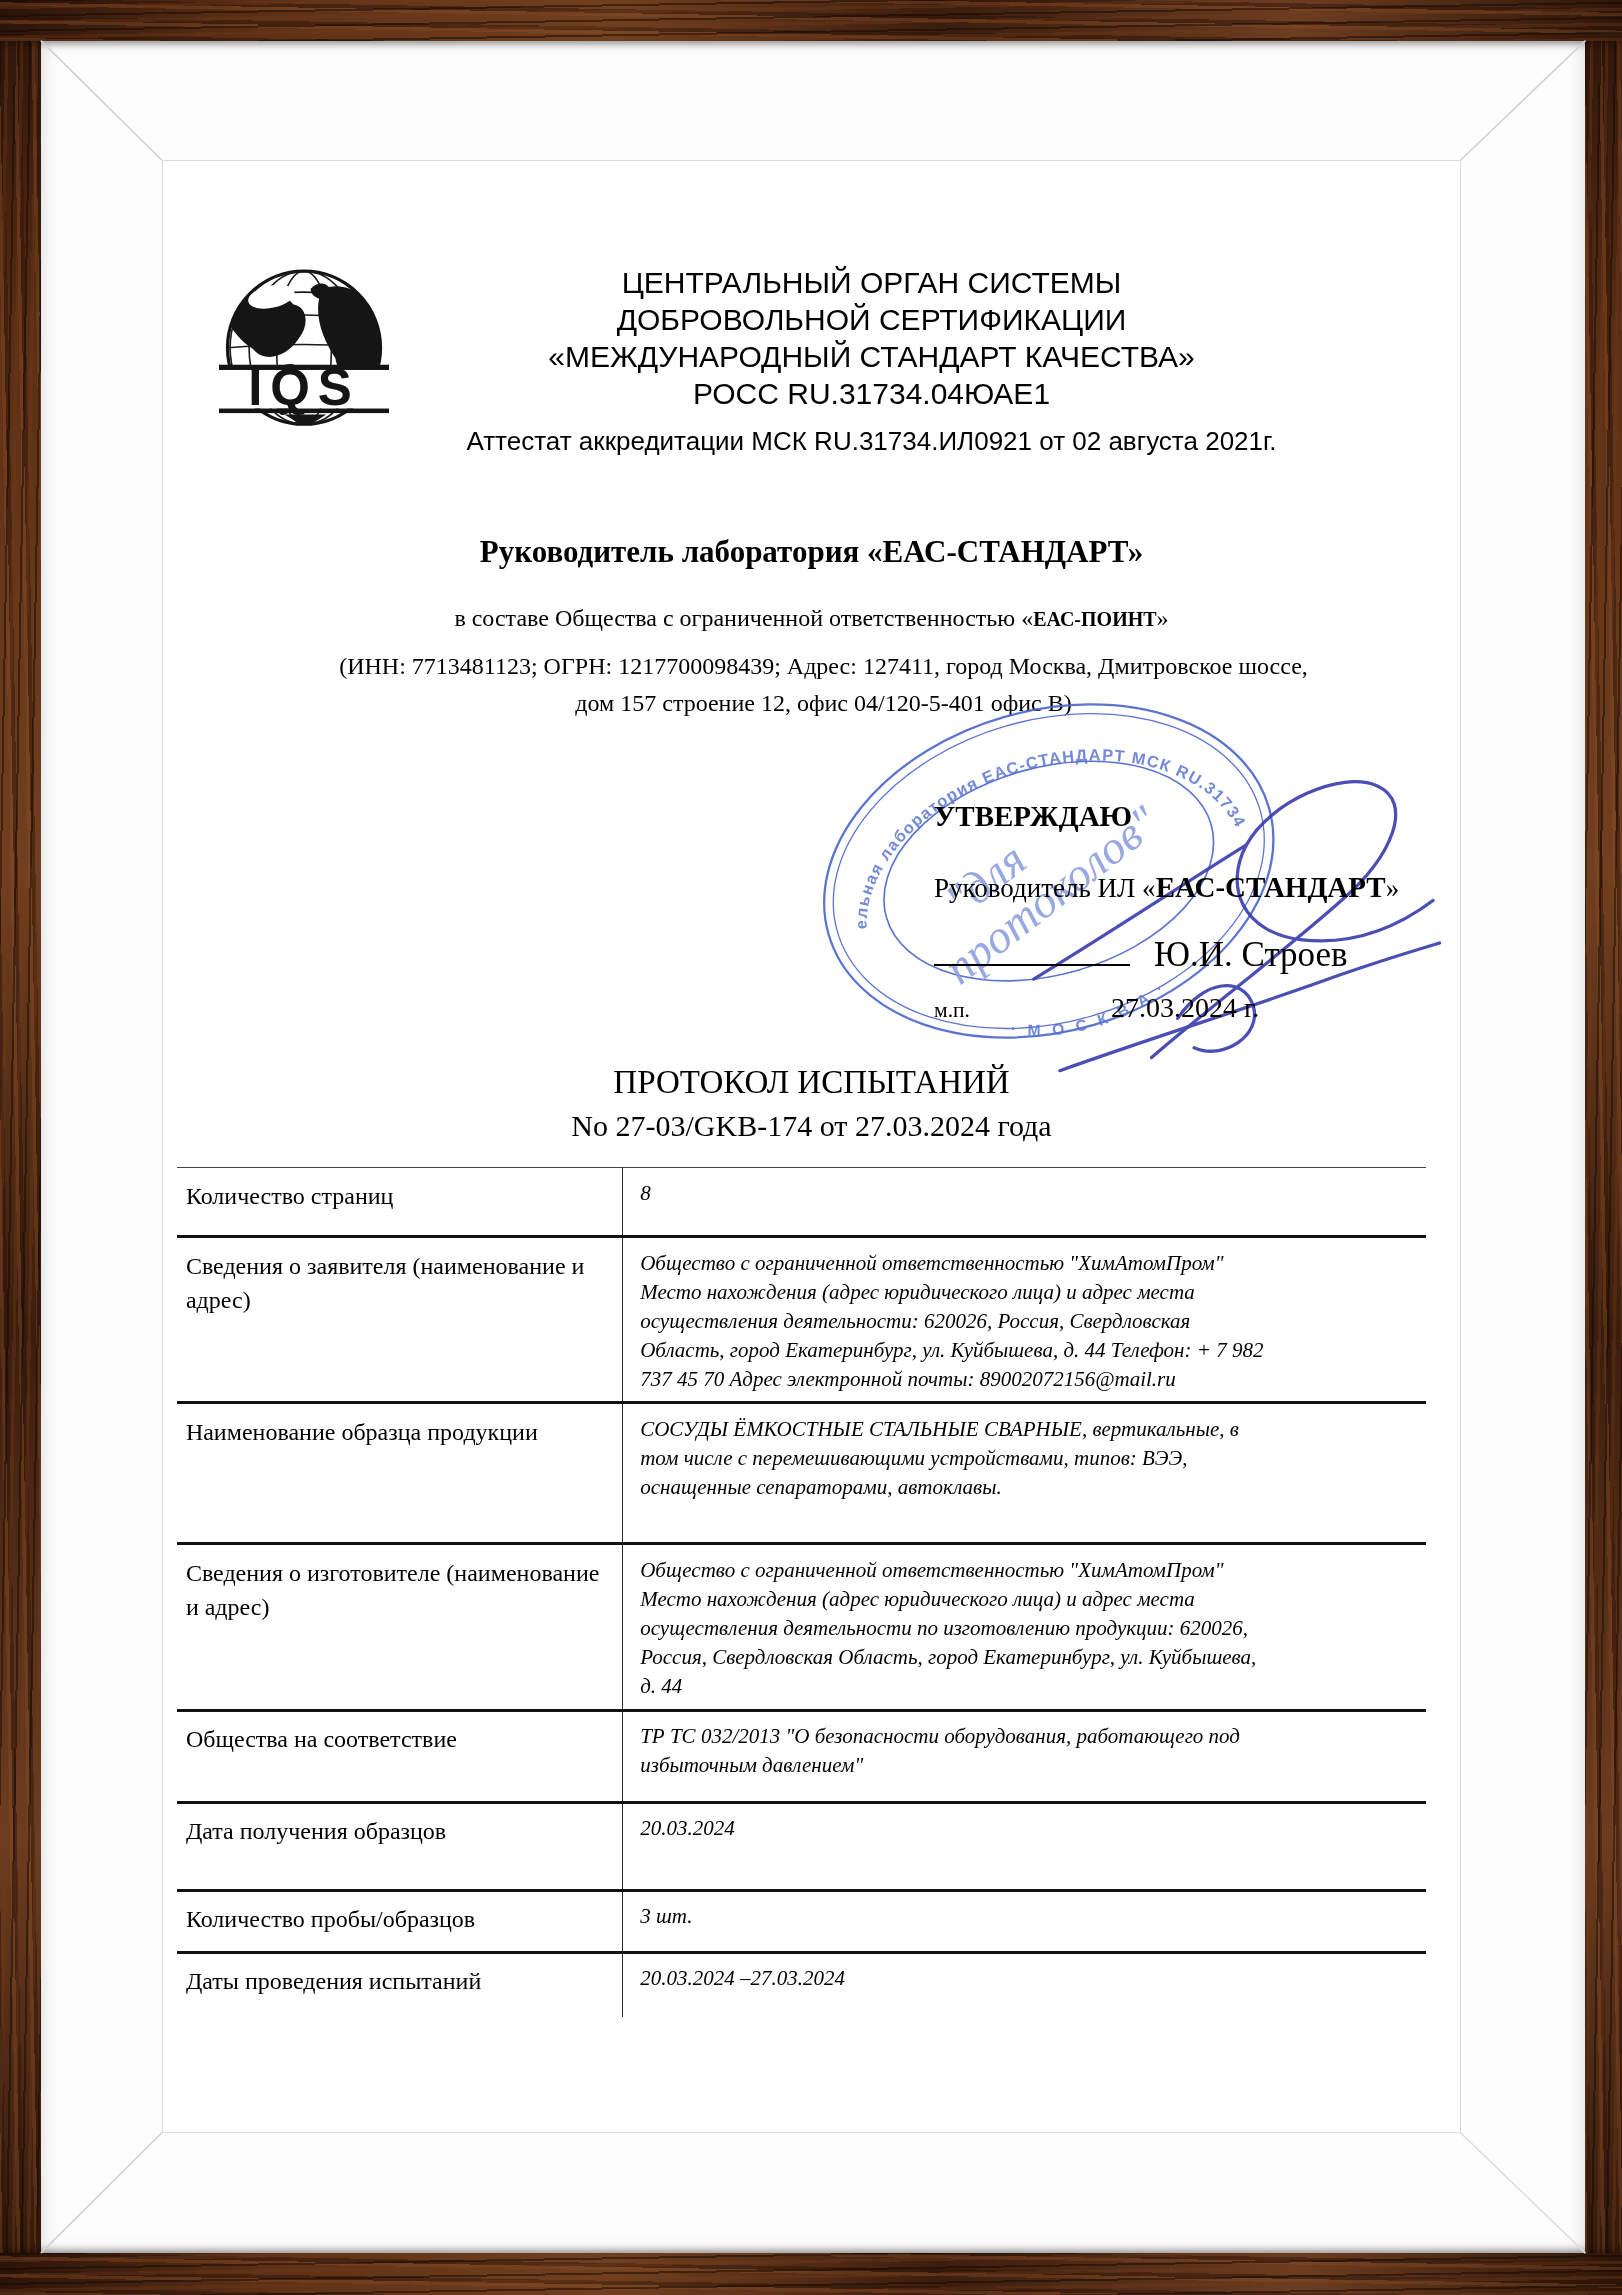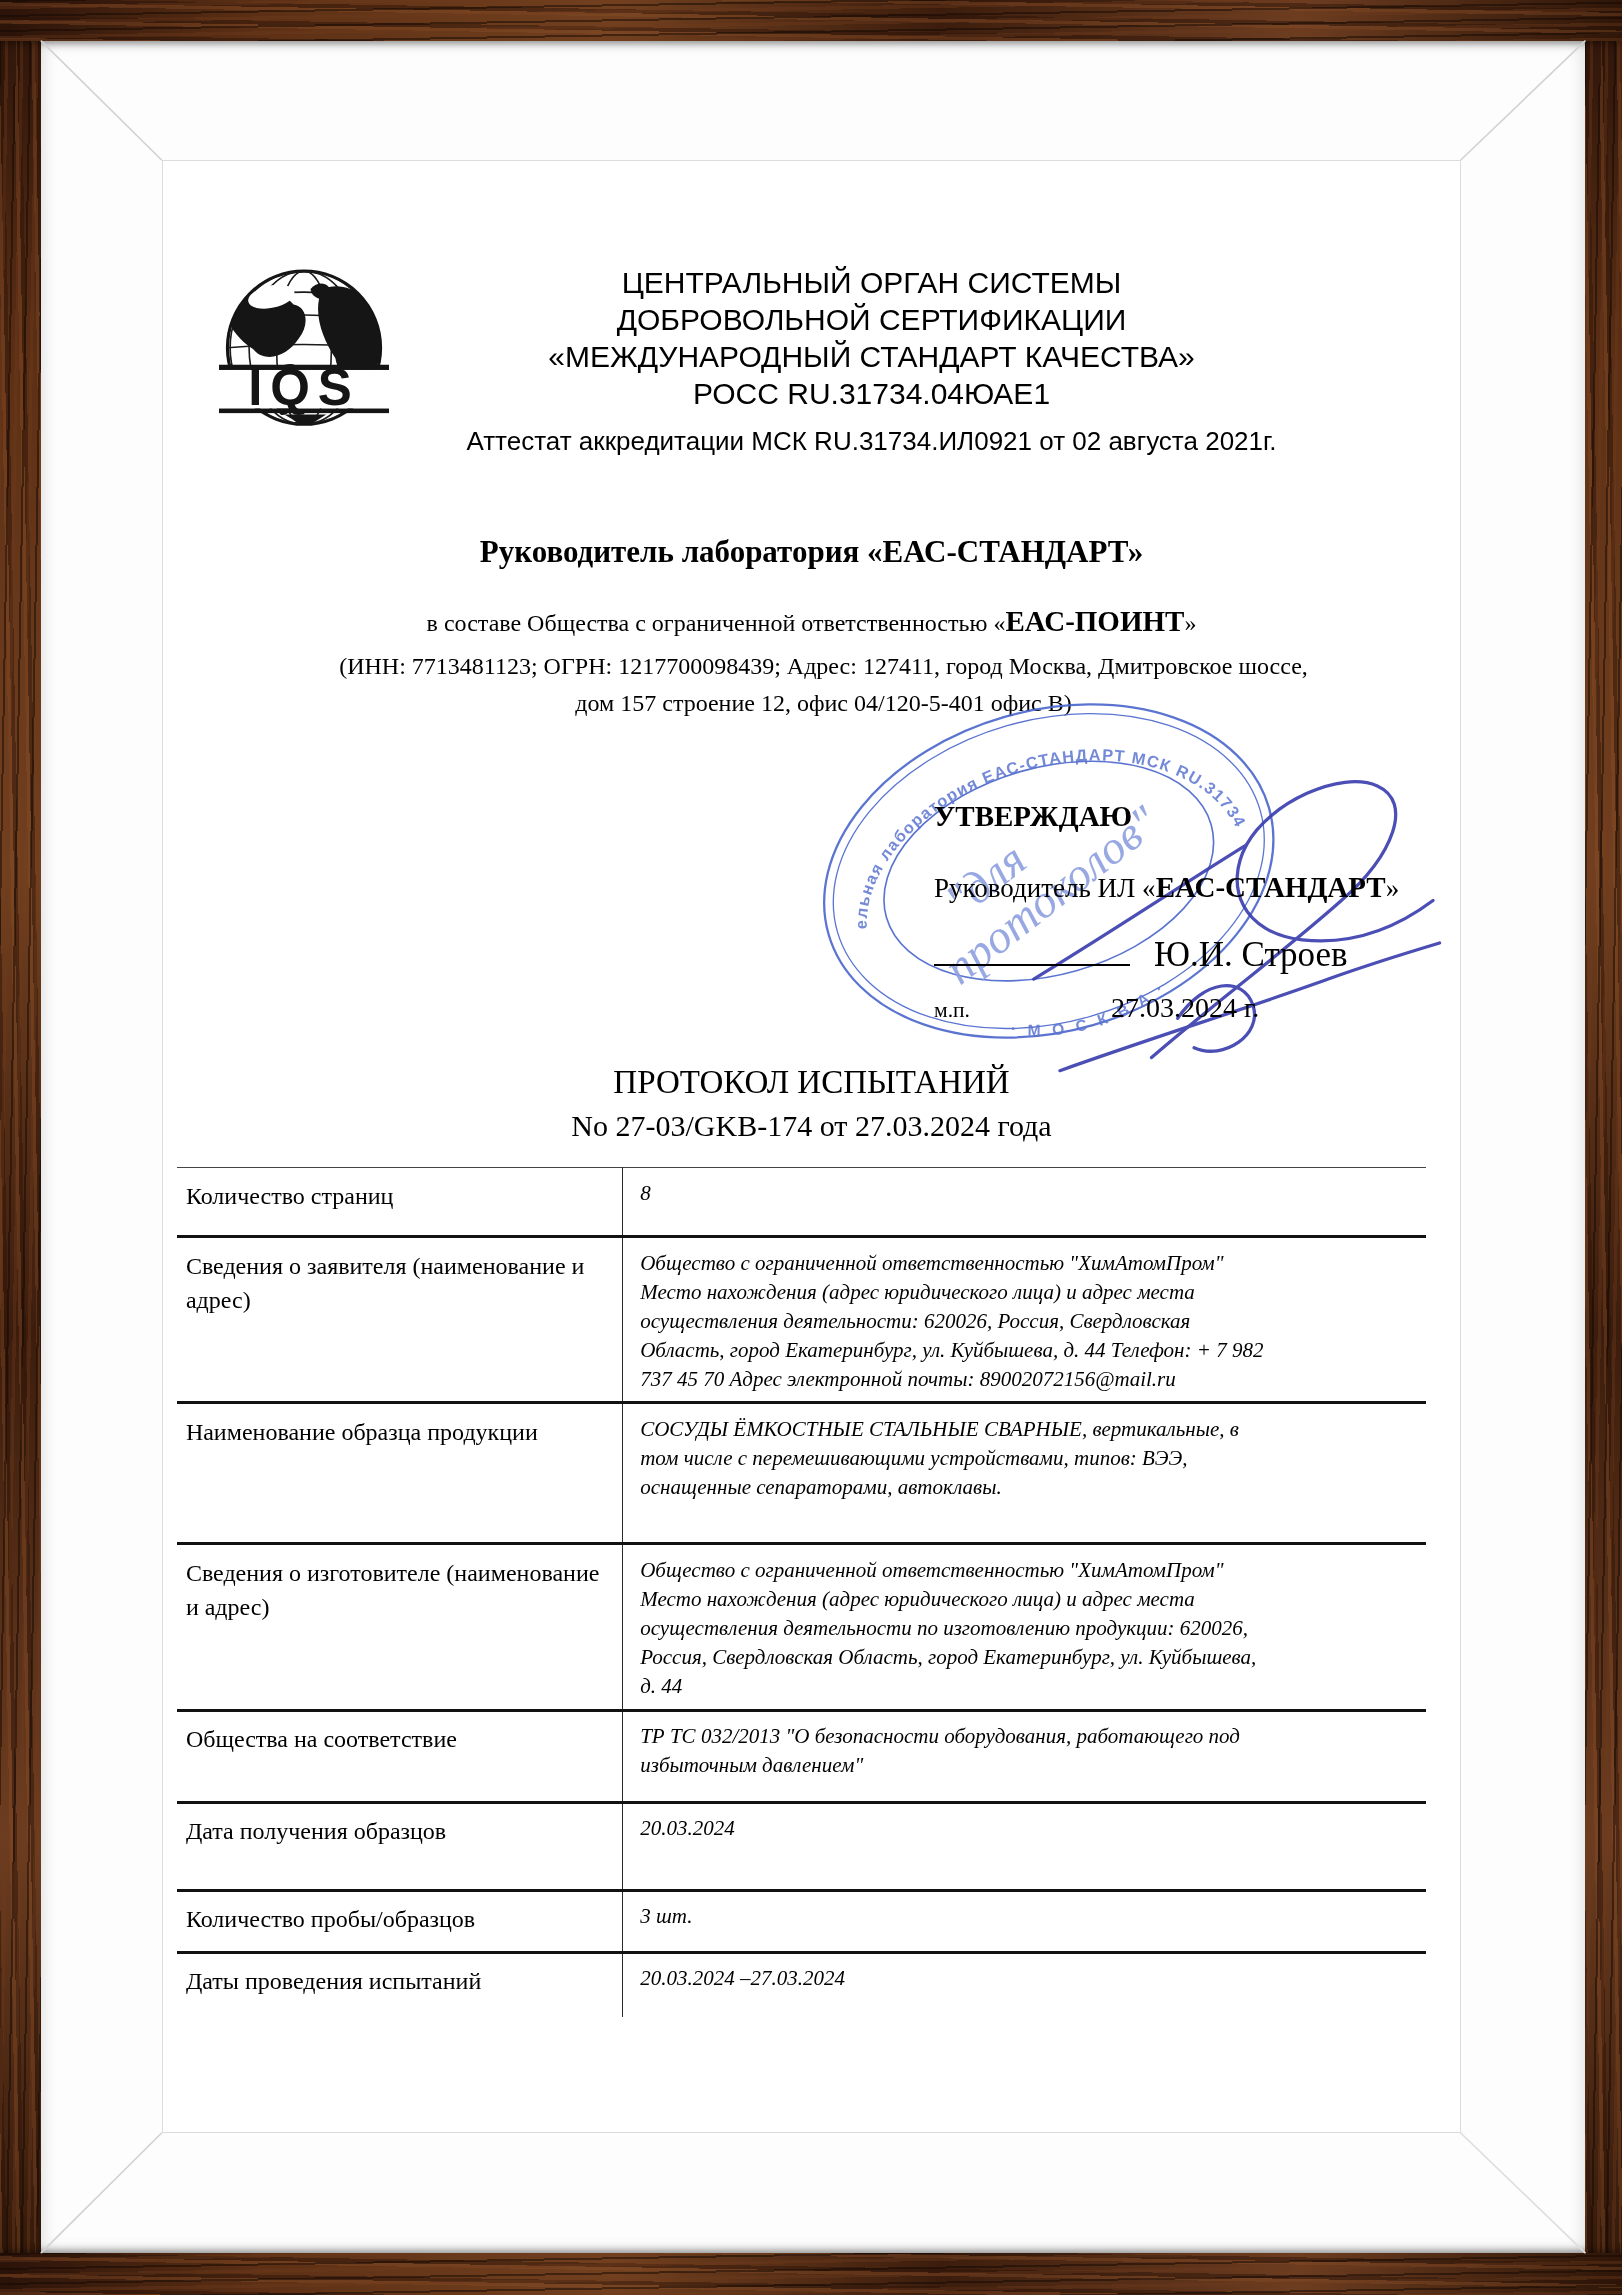--- a/index.html
+++ b/index.html
@@ -39,21 +39,21 @@
   
   .header{position:absolute;left:56px;right:39px;top:103px;}
   .logo{position:absolute;left:0;top:5.2px;width:170px;height:164px;}
   .header-text{margin:0 79px 0 182px;text-align:center;}
   .org-lines{font-size:30px;line-height:37px;white-space:pre-line;letter-spacing:0;}
   .accred{font-size:26px;line-height:35px;margin-top:12px;}
 
   
   .lab-title{position:absolute;top:373px;left:0;width:100%;text-align:center;font-weight:bold;font-size:31px;}
   .member-line{position:absolute;top:444px;left:0;width:100%;text-align:center;font-size:24px;}
-  .member-line b{font-size:29px;}
+  .member-line b{font-size:20px;}
   .member-details{position:absolute;top:487px;left:12px;width:100%;text-align:center;font-size:24px;line-height:37px;white-space:pre-line;}
 
   
   .stamp-svg{position:absolute;left:622px;top:543px;width:720px;height:465px;overflow:visible;z-index:1;}
 
   
   .approve{position:absolute;left:771px;top:639px;width:517px;z-index:2;}
   .a-utv{position:absolute;left:0;top:0;font-weight:bold;font-size:29px;}
   .a-head{position:absolute;left:0;top:71px;font-size:27px;white-space:nowrap;}
   .a-head b{font-size:29px;}

